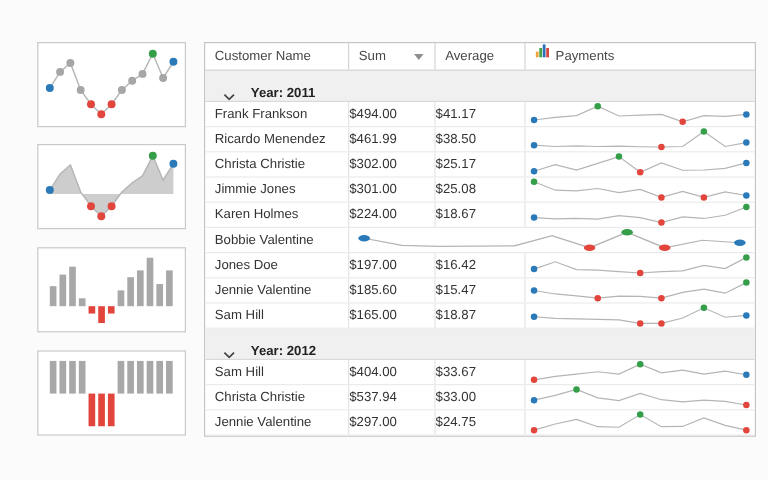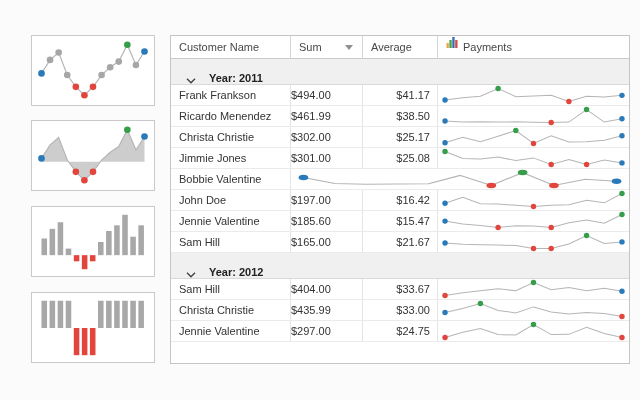--- a/index.html
+++ b/index.html
@@ -22,21 +22,21 @@
   .colicon{margin-right:5px;flex:0 0 auto}
   .grow{display:flex;align-items:flex-end;height:26px;background:#f0f0f0;
         border-bottom:1px solid #d9d9d9;box-sizing:border-box}
   .grow .chev{margin-left:15px;display:flex;align-items:center}
   .grow .glabel{margin-left:13px;font-size:11px;font-weight:bold;color:#222}
   .drow{display:flex;height:21px;border-bottom:1px solid #ebebeb;box-sizing:border-box}
   .dc{box-sizing:border-box;border-right:1px solid #e4e4e4;font-size:11px;color:#333;
       line-height:20px;white-space:nowrap;overflow:hidden}
   .dc.name{width:120px;padding-left:8px}
   .dc.money1{width:72px;text-align:left;padding-right:7px}
-  .dc.money2{width:75px;text-align:right;padding-right:7px}
+  .dc.money2{width:75px;text-align:left;padding-right:7px}
   .dc.spark{flex:1;border-right:none;position:relative}
   .dc.spark svg{display:block;width:100%;height:20px}
 </style>
 </head>
 <body>
 
 <div class="stage">
 
   <div class="thumb t0">
     <svg id="th0" viewBox="0 0 124 71">
@@ -184,34 +184,47 @@
             <svg viewBox="0 0 190 20" preserveAspectRatio="none">
               <polyline points="7,3.5 24.6,10.5 42.2,11.100000000000001 59.8,9.100000000000001 77.4,12.5 95,9.900000000000002 112.6,16.5 130.2,11.5 147.8,16.5 165.4,11.9 183,14.900000000000002" fill="none" stroke="#b5b5b5" stroke-width="1"></polyline>
               <circle cx="7" cy="3.5" r="2.7" fill="#359e49"></circle>
               <circle cx="112.6" cy="16.5" r="2.7" fill="#e2453c"></circle>
               <circle cx="147.8" cy="16.5" r="2.7" fill="#e2453c"></circle>
               <circle cx="183" cy="14.900000000000002" r="2.7" fill="#2a7ab9"></circle>
             </svg>
           </div>
         </div>
         <div class="drow">
+          <div class="dc name">Karen Holmes</div>
+          <div class="dc money1">$224.00</div>
+          <div class="dc money2">$18.67</div>
+          <div class="dc spark">
+            <svg viewBox="0 0 190 20" preserveAspectRatio="none">
+              <polyline points="7,12.294117647058824 24.6,13.441176470588236 42.2,13.058823529411764 59.8,13.632352941176473 77.4,10.764705882352942 95,12.294117647058824 112.6,16.5 130.2,11.72058823529412 147.8,13.058823529411764 165.4,10.382352941176471 183,3.5" fill="none" stroke="#b5b5b5" stroke-width="1"></polyline>
+              <circle cx="7" cy="12.294117647058824" r="2.7" fill="#2a7ab9"></circle>
+              <circle cx="112.6" cy="16.5" r="2.7" fill="#e2453c"></circle>
+              <circle cx="183" cy="3.5" r="2.7" fill="#359e49"></circle>
+            </svg>
+          </div>
+        </div>
+        <div class="drow">
           <div class="dc name">Bobbie Valentine</div>
           <div class="dc spark">
             <svg viewBox="0 0 190 20" preserveAspectRatio="none">
               <polyline points="7,8.532258064516128 24.6,14.403225806451612 42.2,15.241935483870968 59.8,15.032258064516128 77.4,14.822580645161288 95,6.435483870967742 112.6,16.5 130.2,3.5 147.8,16.5 165.4,10.209677419354838 183,12.306451612903226" fill="none" stroke="#b5b5b5" stroke-width="1"></polyline>
               <circle cx="7" cy="8.532258064516128" r="2.7" fill="#2a7ab9"></circle>
               <circle cx="112.6" cy="16.5" r="2.7" fill="#e2453c"></circle>
               <circle cx="130.2" cy="3.5" r="2.7" fill="#359e49"></circle>
               <circle cx="147.8" cy="16.5" r="2.7" fill="#e2453c"></circle>
               <circle cx="183" cy="12.306451612903226" r="2.7" fill="#2a7ab9"></circle>
             </svg>
           </div>
         </div>
         <div class="drow">
-          <div class="dc name">John Doe</div>
+          <div class="dc name">Jones Doe</div>
           <div class="dc money1">$197.00</div>
           <div class="dc money2">$16.42</div>
           <div class="dc spark">
             <svg viewBox="0 0 190 20" preserveAspectRatio="none">
               <polyline points="7,13.25 24.6,7.156250000000001 42.2,13.65625 59.8,14.0625 77.4,15.281250000000002 95,16.5 112.6,15.281250000000002 130.2,14.671875 147.8,10.203124999999998 165.4,12.84375 183,3.5" fill="none" stroke="#b5b5b5" stroke-width="1"></polyline>
               <circle cx="7" cy="13.25" r="2.7" fill="#2a7ab9"></circle>
               <circle cx="95" cy="16.5" r="2.7" fill="#e2453c"></circle>
               <circle cx="183" cy="3.5" r="2.7" fill="#359e49"></circle>
             </svg>
           </div>
@@ -226,21 +239,21 @@
               <circle cx="7" cy="10.110169491525422" r="2.7" fill="#2a7ab9"></circle>
               <circle cx="59.8" cy="16.5" r="2.7" fill="#e2453c"></circle>
               <circle cx="112.6" cy="16.5" r="2.7" fill="#e2453c"></circle>
               <circle cx="183" cy="3.5" r="2.7" fill="#359e49"></circle>
             </svg>
           </div>
         </div>
         <div class="drow">
           <div class="dc name">Sam Hill</div>
           <div class="dc money1">$165.00</div>
-          <div class="dc money2">$21.67</div>
+          <div class="dc money2">$18.87</div>
           <div class="dc spark">
             <svg viewBox="0 0 190 20" preserveAspectRatio="none">
               <polyline points="7,10.959016393442623 24.6,12.237704918032787 42.2,12.663934426229508 59.8,13.09016393442623 77.4,13.51639344262295 95,16.5 112.6,16.5 130.2,12.024590163934425 147.8,3.5 165.4,11.385245901639344 183,9.893442622950818" fill="none" stroke="#b5b5b5" stroke-width="1"></polyline>
               <circle cx="7" cy="10.959016393442623" r="2.7" fill="#2a7ab9"></circle>
               <circle cx="95" cy="16.5" r="2.7" fill="#e2453c"></circle>
               <circle cx="112.6" cy="16.5" r="2.7" fill="#e2453c"></circle>
               <circle cx="147.8" cy="3.5" r="2.7" fill="#359e49"></circle>
               <circle cx="183" cy="9.893442622950818" r="2.7" fill="#2a7ab9"></circle>
             </svg>
           </div>
@@ -261,21 +274,21 @@
             <svg viewBox="0 0 190 20" preserveAspectRatio="none">
               <polyline points="7,16.5 24.6,13.632352941176473 42.2,11.72058823529412 59.8,9.808823529411764 77.4,11.72058823529412 95,3.5 112.6,10.764705882352942 130.2,8.470588235294118 147.8,11.72058823529412 165.4,9.23529411764706 183,12.294117647058824" fill="none" stroke="#b5b5b5" stroke-width="1"></polyline>
               <circle cx="7" cy="16.5" r="2.7" fill="#e2453c"></circle>
               <circle cx="95" cy="3.5" r="2.7" fill="#359e49"></circle>
               <circle cx="183" cy="12.294117647058824" r="2.7" fill="#2a7ab9"></circle>
             </svg>
           </div>
         </div>
         <div class="drow">
           <div class="dc name">Christa Christie</div>
-          <div class="dc money1">$435.99</div>
+          <div class="dc money1">$537.94</div>
           <div class="dc money2">$33.00</div>
           <div class="dc spark">
             <svg viewBox="0 0 190 20" preserveAspectRatio="none">
               <polyline points="7,12.5 24.6,8.5 42.2,3.5 59.8,10.5 77.4,12.900000000000002 95,6.899999999999999 112.6,12.100000000000001 130.2,13.900000000000002 147.8,12.5 165.4,13.500000000000002 183,16.5" fill="none" stroke="#b5b5b5" stroke-width="1"></polyline>
               <circle cx="7" cy="12.5" r="2.7" fill="#2a7ab9"></circle>
               <circle cx="42.2" cy="3.5" r="2.7" fill="#359e49"></circle>
               <circle cx="183" cy="16.5" r="2.7" fill="#e2453c"></circle>
             </svg>
           </div>
         </div>

